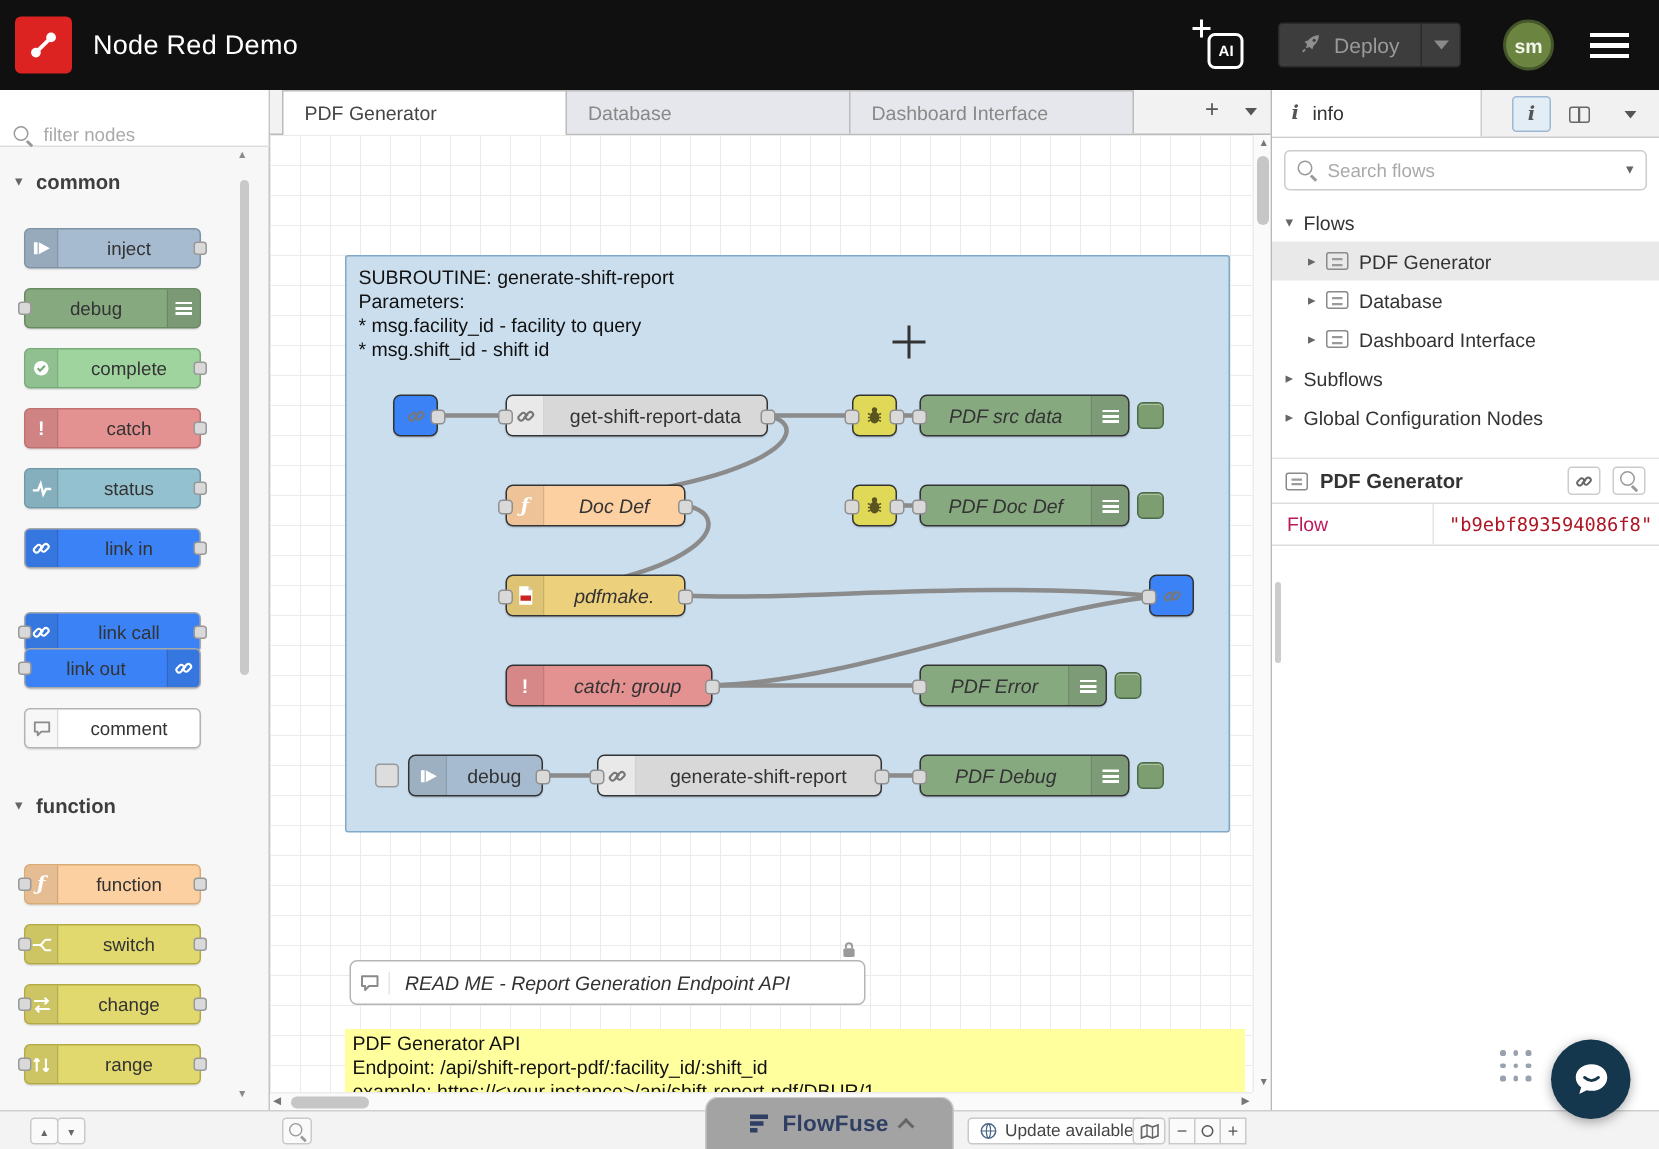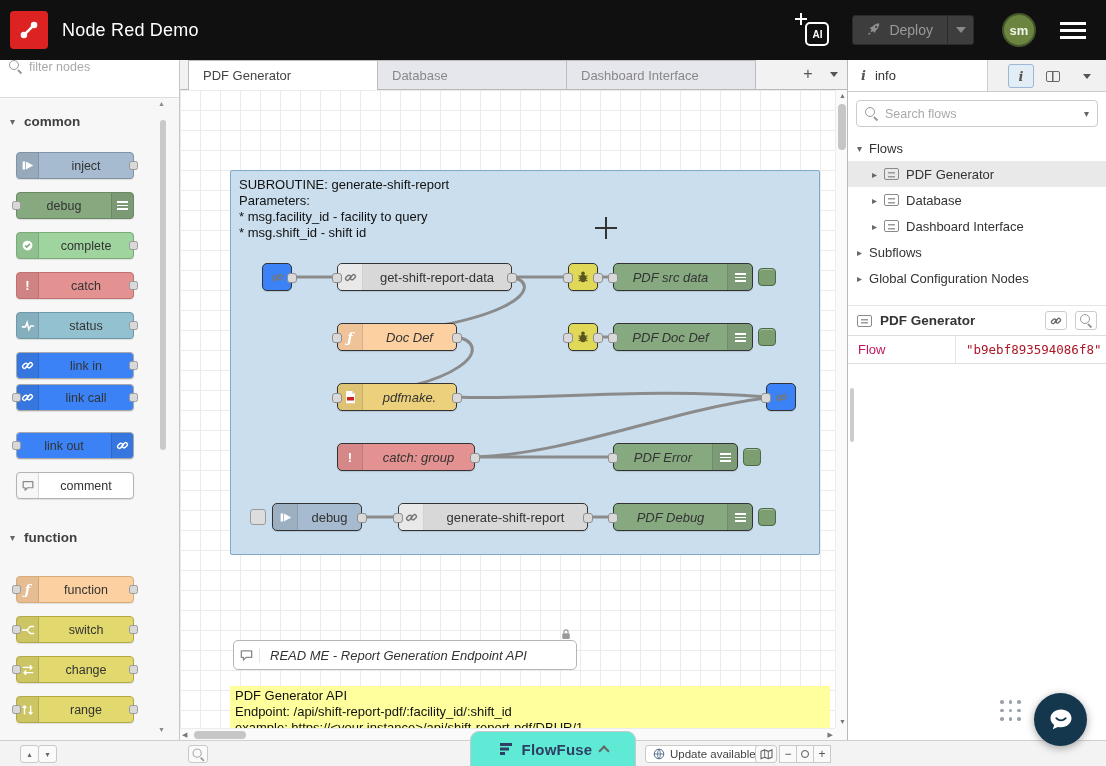--- a/index.html
+++ b/index.html
@@ -19,21 +19,21 @@
   .ai-spark::after{content:"";position:absolute;left:0;top:5px;width:12px;height:2px;background:#fff}
   .deploy{display:flex;align-items:stretch;height:30px;background:#3d3d3d;border:1px solid #2a2a2a;border-radius:3px;margin-right:28px;overflow:hidden}
   .dep-main{display:flex;align-items:center;gap:8px;padding:0 14px;color:#9a9a9a;font-size:14px}
   .dep-caret{width:26px;border-left:1px solid #2b2b2b;display:flex;align-items:center;justify-content:center}
   .tri-dn{width:0;height:0;border-left:5px solid transparent;border-right:5px solid transparent;border-top:6px solid #8a8a8a}
   .avatar{width:34px;height:34px;border-radius:50%;background:#6b8440;border:2px solid #44562a;color:#f2f5ea;display:flex;align-items:center;justify-content:center;font-size:13px;font-weight:bold;margin-right:24px}
   .burger{width:26px;height:17px;background:repeating-linear-gradient(to bottom,#fff 0 3px,transparent 3px 7px)}
 
   
   .palette{position:absolute;left:0;top:60px;width:180px;height:680px;background:#f7f7f7;border-right:1px solid #c6c6c6;overflow:hidden}
-  .pal-search{height:38px;background:#fff;border-bottom:1px solid #ddd;display:flex;align-items:flex-start;gap:7px;padding:0 9px}
+  .pal-search{height:38px;background:#fff;border-bottom:1px solid #ddd;display:flex;align-items:flex-end;gap:7px;padding:0 9px}
   .pal-search input,.sb-search input{border:none;outline:none;background:transparent;font-size:12.5px;color:#555;width:100%;font-family:inherit}
   .pal-search input::placeholder,.sb-search input::placeholder{color:#aaa}
   .mag{position:relative;width:13px;height:13px;flex:none}
   .mag::before{content:"";position:absolute;left:0;top:0;width:8px;height:8px;border:1.6px solid #999;border-radius:50%}
   .mag::after{content:"";position:absolute;left:8.5px;top:9px;width:5px;height:1.8px;background:#999;transform:rotate(45deg);transform-origin:left center}
   .pcat{position:absolute;left:0;width:160px;height:30px;display:flex;align-items:center;gap:9px;padding:0 10px;color:#3f3f3f;font-size:13.5px;font-weight:600}
   .caret-s{font-size:10px;color:#666}
   .pitem{position:absolute;left:16px;width:118px;height:27px;border:1px solid;border-radius:4px;display:flex;align-items:stretch;font-size:12.5px;color:#333;box-shadow:0 1px 1px rgba(0,0,0,.1);cursor:grab}
   .pic{width:22px;display:flex;align-items:center;justify-content:center;background:rgba(0,0,0,.09);flex:none}
   .pic.l{border-right:1px solid rgba(0,0,0,.12);border-radius:3px 0 0 3px}
@@ -120,21 +120,21 @@
 
   
   .statusbar{position:absolute;left:0;bottom:0;width:1106px;height:26px;background:#f3f3f3;border-top:1px solid #cfcfcf}
   .fbtn{position:absolute;top:4px;height:18px;border:1px solid #c9c9c9;background:#fafafa;border-radius:3px;display:flex;align-items:center;justify-content:center;color:#666;font-size:8px}
   .zoomgrp .fbtn{border-radius:0}
   .chip{position:absolute;left:645px;top:4px;height:18px;border:1px solid #c9c9c9;background:#fff;border-radius:3px;display:flex;align-items:center;gap:5px;padding:0 7px;font-size:11.5px;color:#444}
   .zring{width:8px;height:8px;border:1.5px solid #555;border-radius:50%}
   .plus{font-size:12px;color:#555}
 
   
-  .ffpill{position:absolute;left:470px;top:731px;width:166px;height:35px;background:#5eead4;border:1px solid #c9c9c9;border-bottom:none;border-radius:9px 9px 0 0;display:flex;align-items:center;justify-content:center;gap:8px;z-index:50}
+  .ffpill{position:absolute;left:470px;top:731px;width:166px;height:35px;background:#a3a3a3;border:1px solid #c9c9c9;border-bottom:none;border-radius:9px 9px 0 0;display:flex;align-items:center;justify-content:center;gap:8px;z-index:50}
   .fftxt{font-size:15px;font-weight:bold;color:#2f3e63;letter-spacing:.2px}
   .chevup{width:8px;height:8px;border-left:2px solid #666;border-top:2px solid #666;transform:rotate(45deg);margin-top:4px}
   .dots{position:absolute;left:1000px;top:700px;width:22px;height:22px;display:grid;grid-template-columns:repeat(3,1fr);gap:4px;z-index:60}
   .dots span{width:3.5px;height:3.5px;background:#98a1ad;border-radius:50%}
   .chat{position:absolute;left:1034px;top:693px;width:53px;height:53px;border-radius:50%;background:#15374d;display:flex;align-items:center;justify-content:center;box-shadow:0 2px 8px rgba(0,0,0,.35);z-index:60}
 </style>
 </head>
 <body>
 
 <div class="app">
@@ -229,21 +229,21 @@
       <span class="pic l">
           <svg width="13" height="13" viewBox="0 0 16 16" fill="none" stroke="#fff" stroke-width="1.7">
             <path d="M6.3 9.7l3.4-3.4"></path>
             <rect x="1.6" y="6.2" width="7" height="4.4" rx="2.2" transform="rotate(-45 5.1 8.4)"></rect>
             <rect x="7.4" y="5.4" width="7" height="4.4" rx="2.2" transform="rotate(-45 10.9 7.6)"></rect>
           </svg>
         </span>
       <span class="plab">link in</span>
       <span class="pp r"></span>
     </div>
-    <div class="pitem c-link" style="top:324px">
+    <div class="pitem c-link" style="top:348px">
       <span class="pic l">
           <svg width="13" height="13" viewBox="0 0 16 16" fill="none" stroke="#fff" stroke-width="1.7">
             <path d="M6.3 9.7l3.4-3.4"></path>
             <rect x="1.6" y="6.2" width="7" height="4.4" rx="2.2" transform="rotate(-45 5.1 8.4)"></rect>
             <rect x="7.4" y="5.4" width="7" height="4.4" rx="2.2" transform="rotate(-45 10.9 7.6)"></rect>
           </svg>
         </span>
       <span class="plab">link call</span>
       <span class="pp l"></span>
       <span class="pp r"></span>

